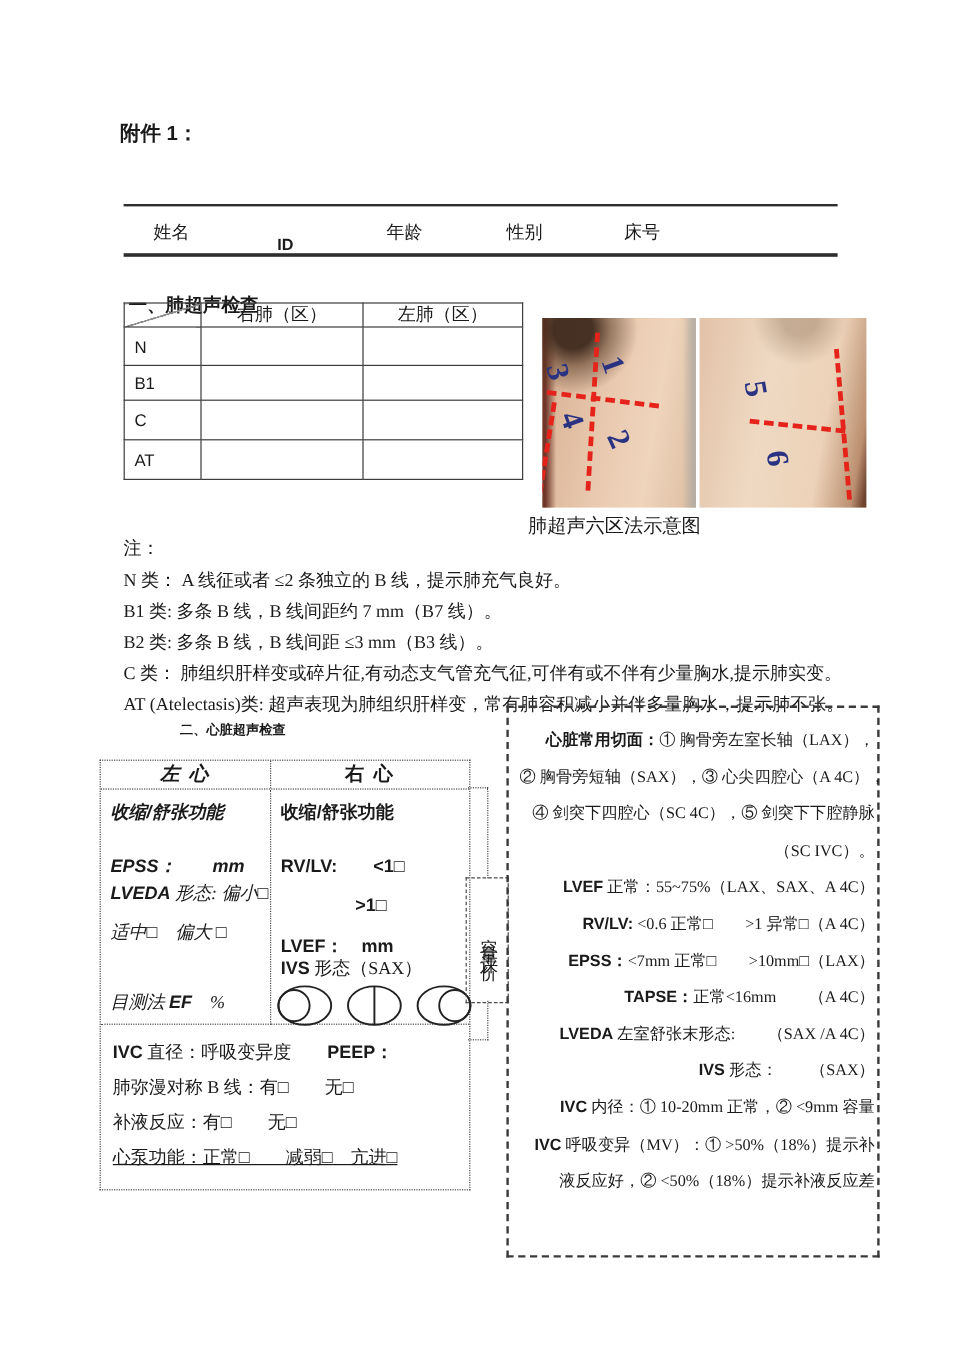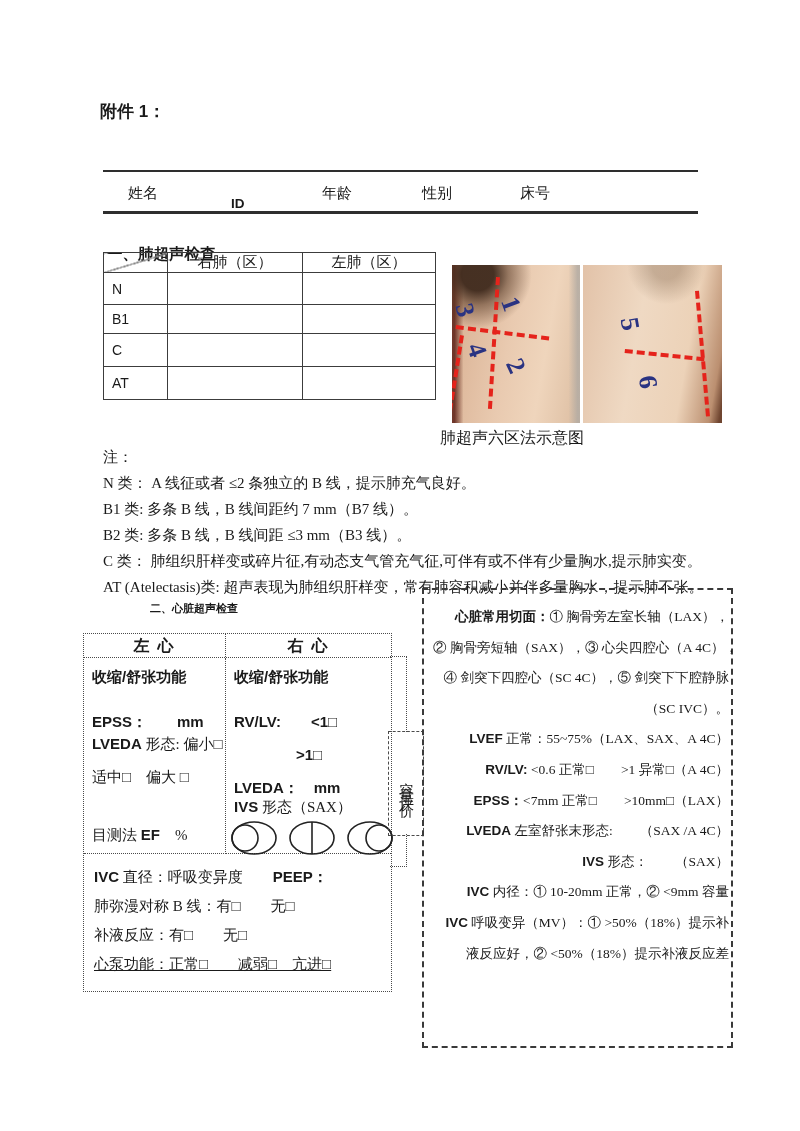--- a/index.html
+++ b/index.html
@@ -27,21 +27,21 @@
   .dashh{position:absolute;height:0;border-top:4px dashed #e5231b;}
   .znum{position:absolute;color:#2a3382;font-weight:bold;font-size:26px;line-height:1;
         font-family:"Liberation Serif","DejaVu Serif",serif;}
 
   
   .ctable{position:absolute;border:1.5px dotted #4a4a4a;}
   .chead{position:absolute;display:flex;width:100%;border-bottom:1.5px dotted #4a4a4a;box-sizing:border-box;}
   .chead>div{font-size:16px;text-align:center;font-weight:bold;letter-spacing:2px;}
   .cline{position:absolute;font-size:15px;white-space:nowrap;}
   .cfunc{font-family:"Liberation Sans","DejaVu Sans",sans-serif;font-weight:bold;font-size:15px;}
-  .dotR{border-right:1.5px dotted #4a4a4a;box-sizing:border-box;}
+  .dotR{border-right:1.5px dotted #4a4a4a;box-sizing:border-box;font-style:italic;}
   .dotB{border-bottom:1.5px dotted #4a4a4a;box-sizing:border-box;}
 
   
   .volbox{position:absolute;border:1.5px dashed #4a4a4a;display:flex;align-items:center;justify-content:center;}
   .volbox span{writing-mode:vertical-rl;font-size:15px;letter-spacing:7px;}
   .conn-top{position:absolute;border-top:1.5px dotted #4a4a4a;border-right:1.5px dotted #4a4a4a;}
   .conn-bot{position:absolute;border-bottom:1.5px dotted #4a4a4a;border-right:1.5px dotted #4a4a4a;}
 
   
   .refbox{position:absolute;border:2px dashed #3a3a3a;box-sizing:border-box;
@@ -157,21 +157,21 @@
       <div class="cline" style="left:8px;top:110px;">适中□　偏大 □</div>
       <div class="cline" style="left:8px;top:168px;">
         <span>目测法 </span><span class="lat">EF</span><span>　%</span>
       </div>
     </div>
 
     <div class="abs dotB" style="left:142px;top:24px;width:165px;height:196px;">
       <div class="cline cfunc" style="left:8px;top:10px;">收缩/舒张功能</div>
       <div class="cline lat" style="left:8px;top:44px;">RV/LV:　　&lt;1□</div>
       <div class="cline lat" style="left:70px;top:77px;">&gt;1□</div>
-      <div class="cline lat" style="left:8px;top:110px;">LVEDA：　mm</div>
+      <div class="cline lat" style="left:8px;top:110px;">LVEF：　mm</div>
       <div class="cline" style="left:8px;top:140px;">
         <span class="lat">IVS</span><span> 形态（SAX）</span>
       </div>
       <div class="abs" style="left:2px;top:162px;white-space:nowrap;">
         <svg class="ivs" width="50" height="36" viewBox="0 0 50 36">
           <ellipse cx="26" cy="18" rx="22" ry="16" fill="none" stroke="#222" stroke-width="1.6"></ellipse>
           <circle cx="17" cy="18" r="13" fill="none" stroke="#222" stroke-width="1.6"></circle>
         </svg>
         <svg class="ivs" width="50" height="36" viewBox="0 0 50 36" style="margin-left:5px;">
           <ellipse cx="25" cy="18" rx="22" ry="16" fill="none" stroke="#222" stroke-width="1.6"></ellipse>
@@ -201,20 +201,21 @@
   </div>
 
   <div class="refbox" style="left:422px;top:588px;width:311px;height:460px;">
     <div class="ref-line"><span class="ref-b">心脏常用切面：</span><span>① 胸骨旁左室长轴（LAX），</span></div>
     <div class="ref-line"><span class="ref-b"></span><span>② 胸骨旁短轴（SAX），③ 心尖四腔心（A 4C），</span></div>
     <div class="ref-line"><span class="ref-b"></span><span>④ 剑突下四腔心（SC 4C），⑤ 剑突下下腔静脉</span></div>
     <div class="ref-line"><span class="ref-b"></span><span>（SC IVC）。</span></div>
     <div class="ref-line"><span class="ref-b">LVEF</span><span> 正常：55~75%（LAX、SAX、A 4C）</span></div>
     <div class="ref-line"><span class="ref-b">RV/LV:</span><span> &lt;0.6 正常□　　&gt;1 异常□（A 4C）</span></div>
     <div class="ref-line"><span class="ref-b">EPSS：</span><span>&lt;7mm 正常□　　&gt;10mm□（LAX）</span></div>
+    <div class="ref-line"><span class="ref-b">TAPSE：</span><span>正常&lt;16mm　　（A 4C）</span></div>
     <div class="ref-line"><span class="ref-b">LVEDA</span><span> 左室舒张末形态:　　（SAX /A 4C）</span></div>
     <div class="ref-line"><span class="ref-b">IVS</span><span> 形态：　　（SAX）</span></div>
     <div class="ref-line"><span class="ref-b">IVC</span><span> 内径：① 10-20mm 正常，② &lt;9mm 容量</span></div>
     <div class="ref-line"><span class="ref-b">IVC</span><span> 呼吸变异（MV）：① &gt;50%（18%）提示补</span></div>
     <div class="ref-line"><span class="ref-b"></span><span>液反应好，② &lt;50%（18%）提示补液反应差</span></div>
   </div>
 
 </div>
 
 </body></html>

